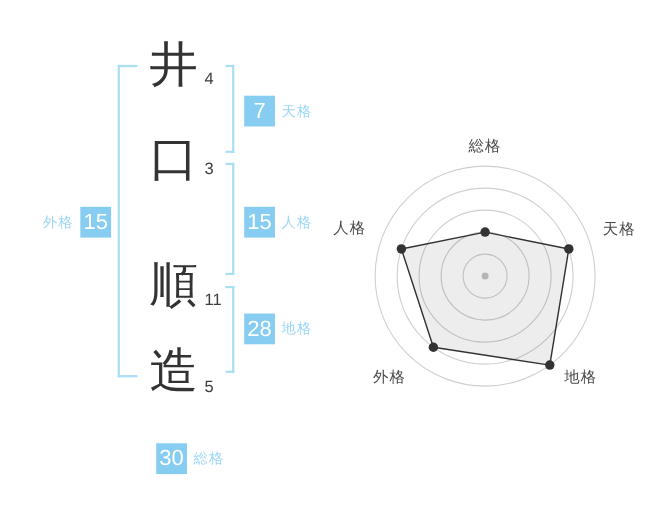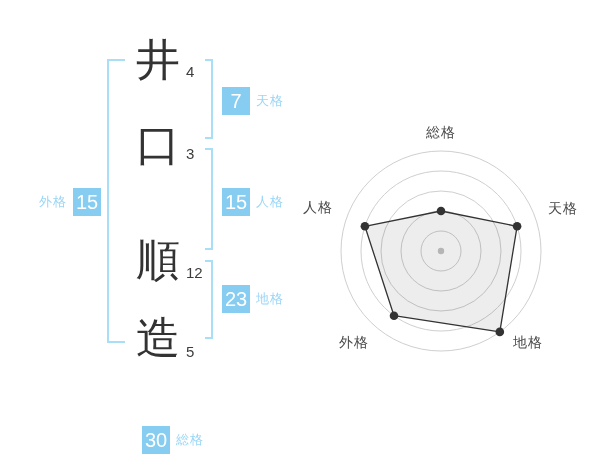--- a/index.html
+++ b/index.html
@@ -30,55 +30,55 @@
   .badge-group{position:absolute;display:flex;align-items:center;gap:6px;}
   .badge{
     width:28px;height:28px;background:#87cdf1;color:#ffffff;
     display:flex;align-items:center;justify-content:center;
     font-size:20px;line-height:1;
   }
   .badge-label{font-size:13px;color:#9ad6f7;letter-spacing:1px;white-space:nowrap;}
   .bg-tenkaku{left:222px;top:87px;}
   .bg-jinkaku{left:222px;top:188px;}
   .bg-chikaku{left:222px;top:285px;}
-  .bg-soukaku{left:142px;top:426px;justify-content:space-between;}
+  .bg-soukaku{left:142px;top:403px;justify-content:space-between;}
   .bg-gaikaku{left:39px;top:188px;}
   
   #radar-wrap{position:absolute;left:291px;top:116px;width:300px;height:270px;}
 </style>
 </head>
 <body>
 
 <div id="stage">
 
   <div class="kanji" style="top:38px">井</div>
   <div class="kanji" style="top:123px">口</div>
   <div class="kanji" style="top:238px">順</div>
   <div class="kanji" style="top:316px">造</div>
 
   <div class="strokes" style="top:64px">4</div>
   <div class="strokes" style="top:146px">3</div>
-  <div class="strokes" style="top:265px">12</div>
+  <div class="strokes" style="top:265px">11</div>
   <div class="strokes" style="top:344px">5</div>
 
   <div class="bracket left"></div>
   <div class="bracket right r1"></div>
   <div class="bracket right r2"></div>
   <div class="bracket right r3"></div>
 
   <div class="badge-group bg-tenkaku">
     <span class="badge">7</span>
     <span class="badge-label">天格</span>
   </div>
   <div class="badge-group bg-jinkaku">
     <span class="badge">15</span>
     <span class="badge-label">人格</span>
   </div>
   <div class="badge-group bg-chikaku">
-    <span class="badge">23</span>
+    <span class="badge">28</span>
     <span class="badge-label">地格</span>
   </div>
   <div class="badge-group bg-gaikaku">
     <span class="badge-label">外格</span>
     <span class="badge">15</span>
   </div>
   <div class="badge-group bg-soukaku">
     <span class="badge">30</span>
     <span class="badge-label">総格</span>
   </div>

